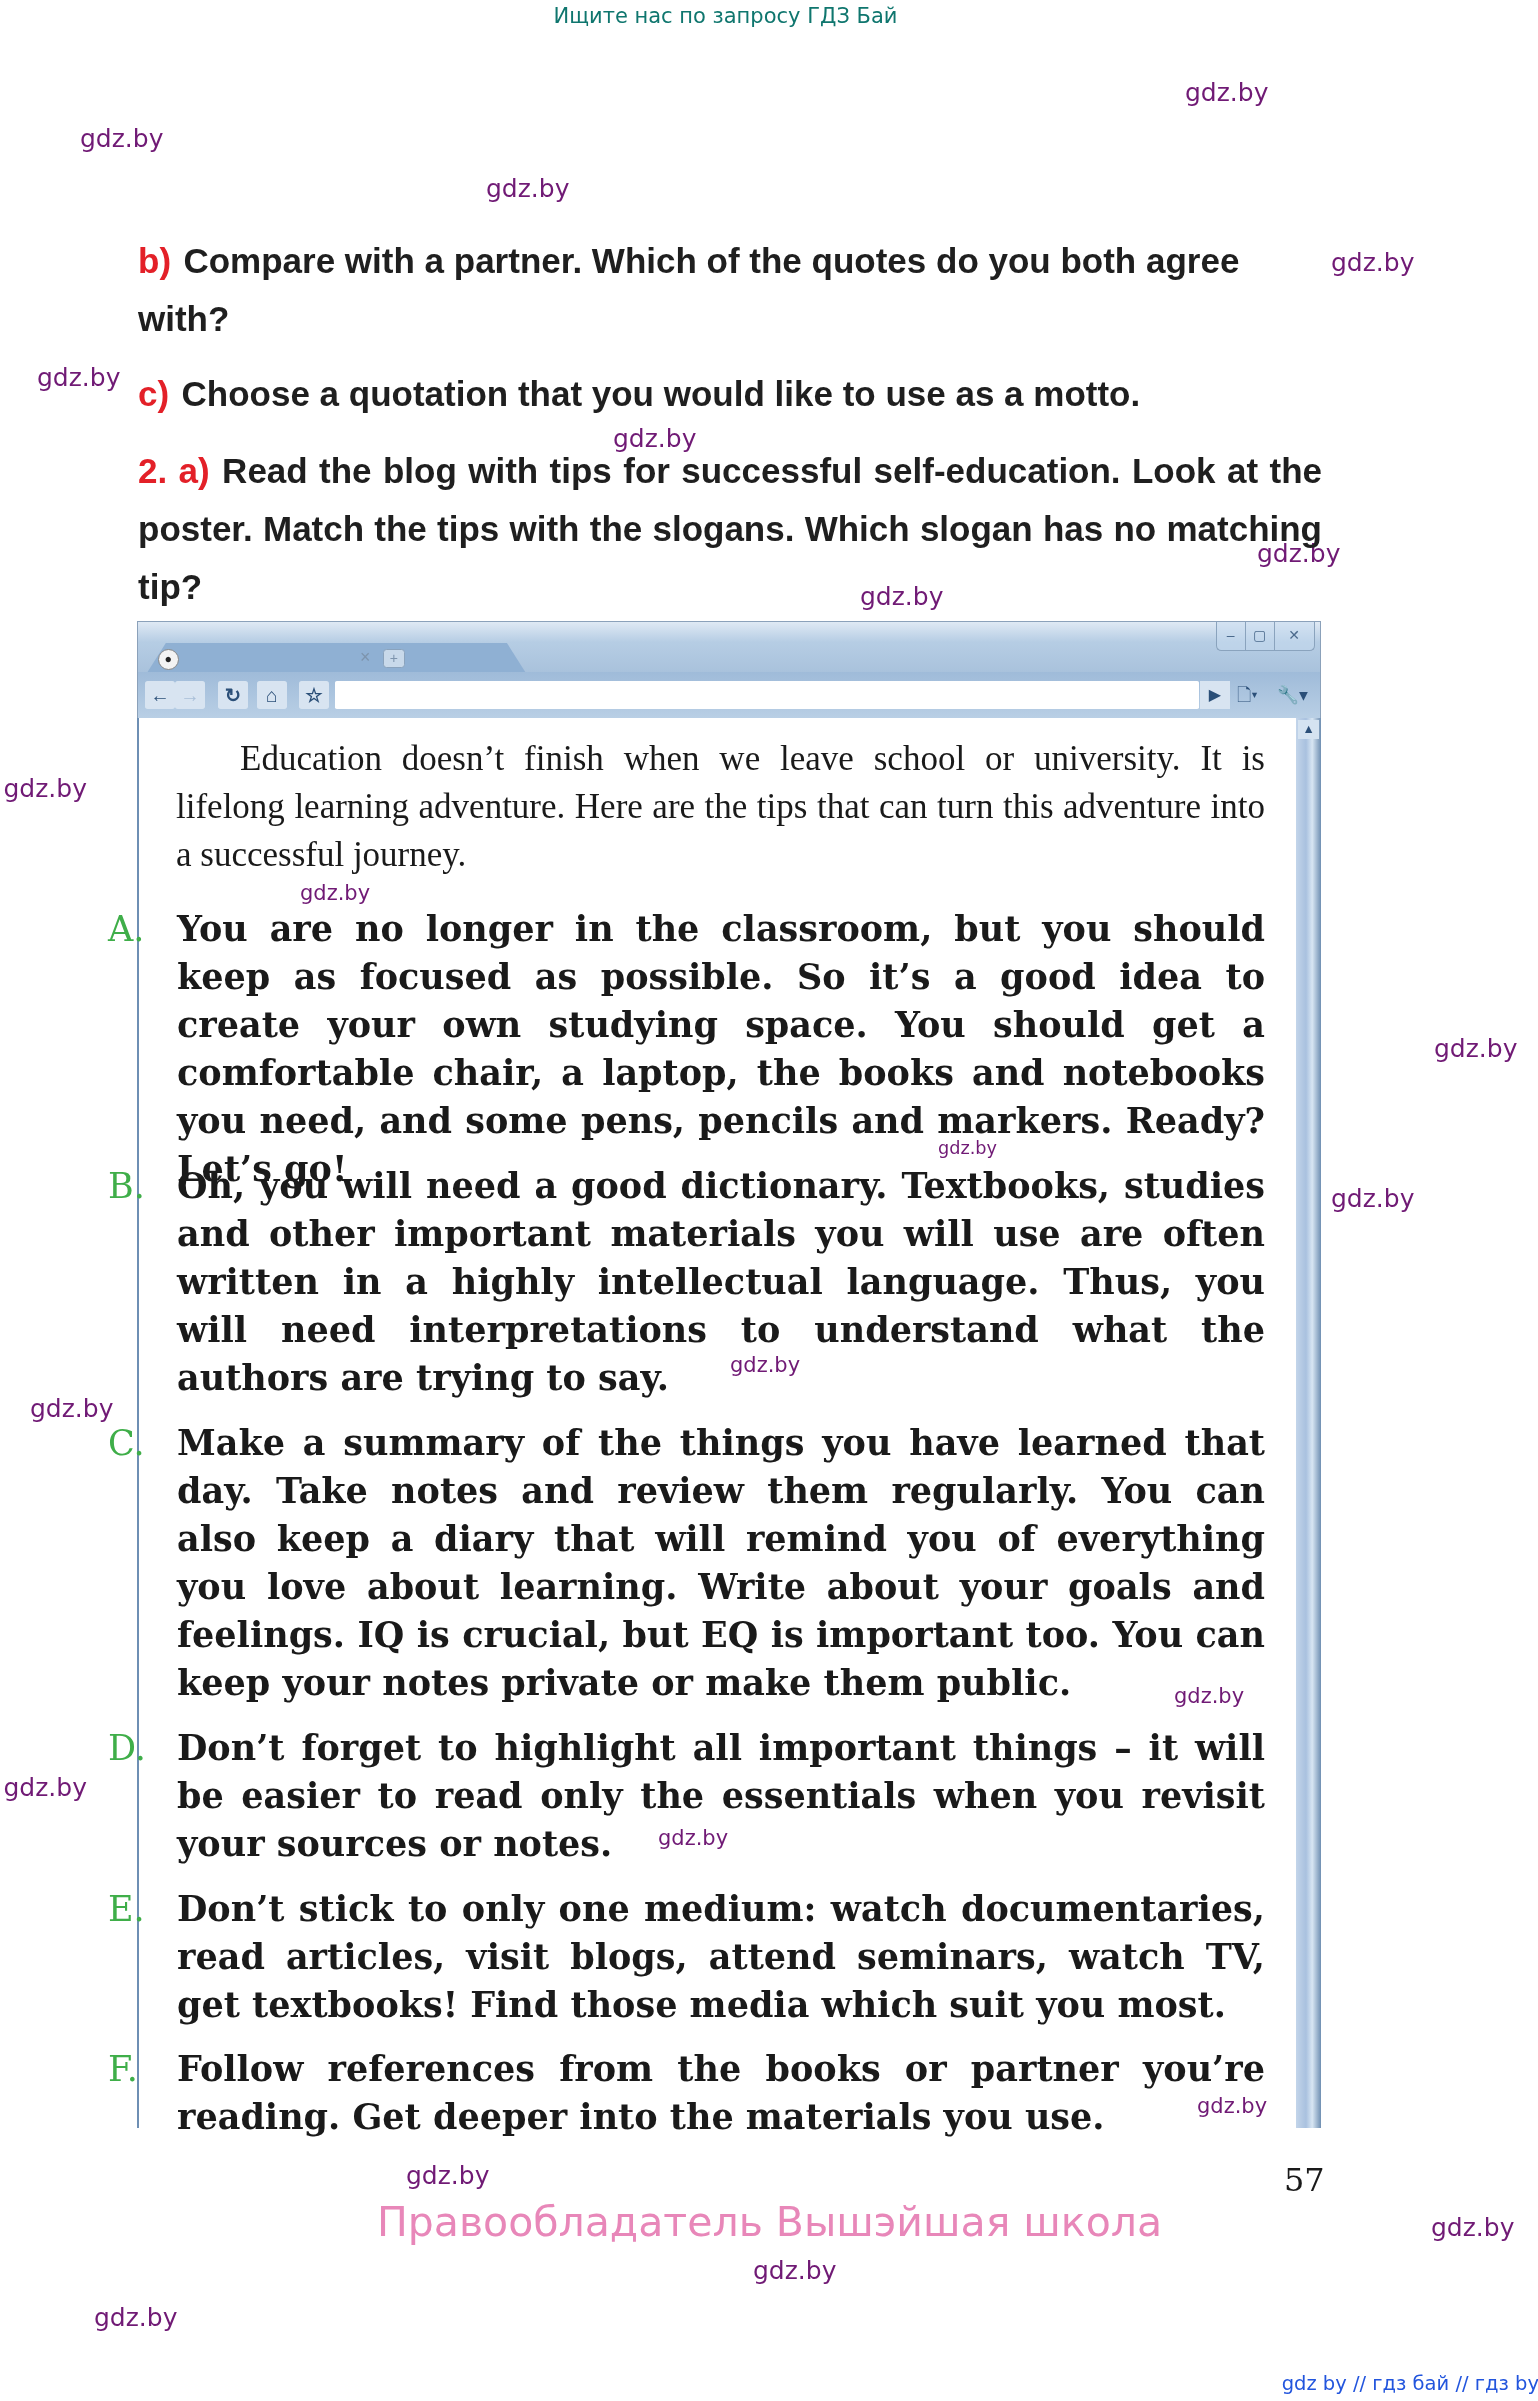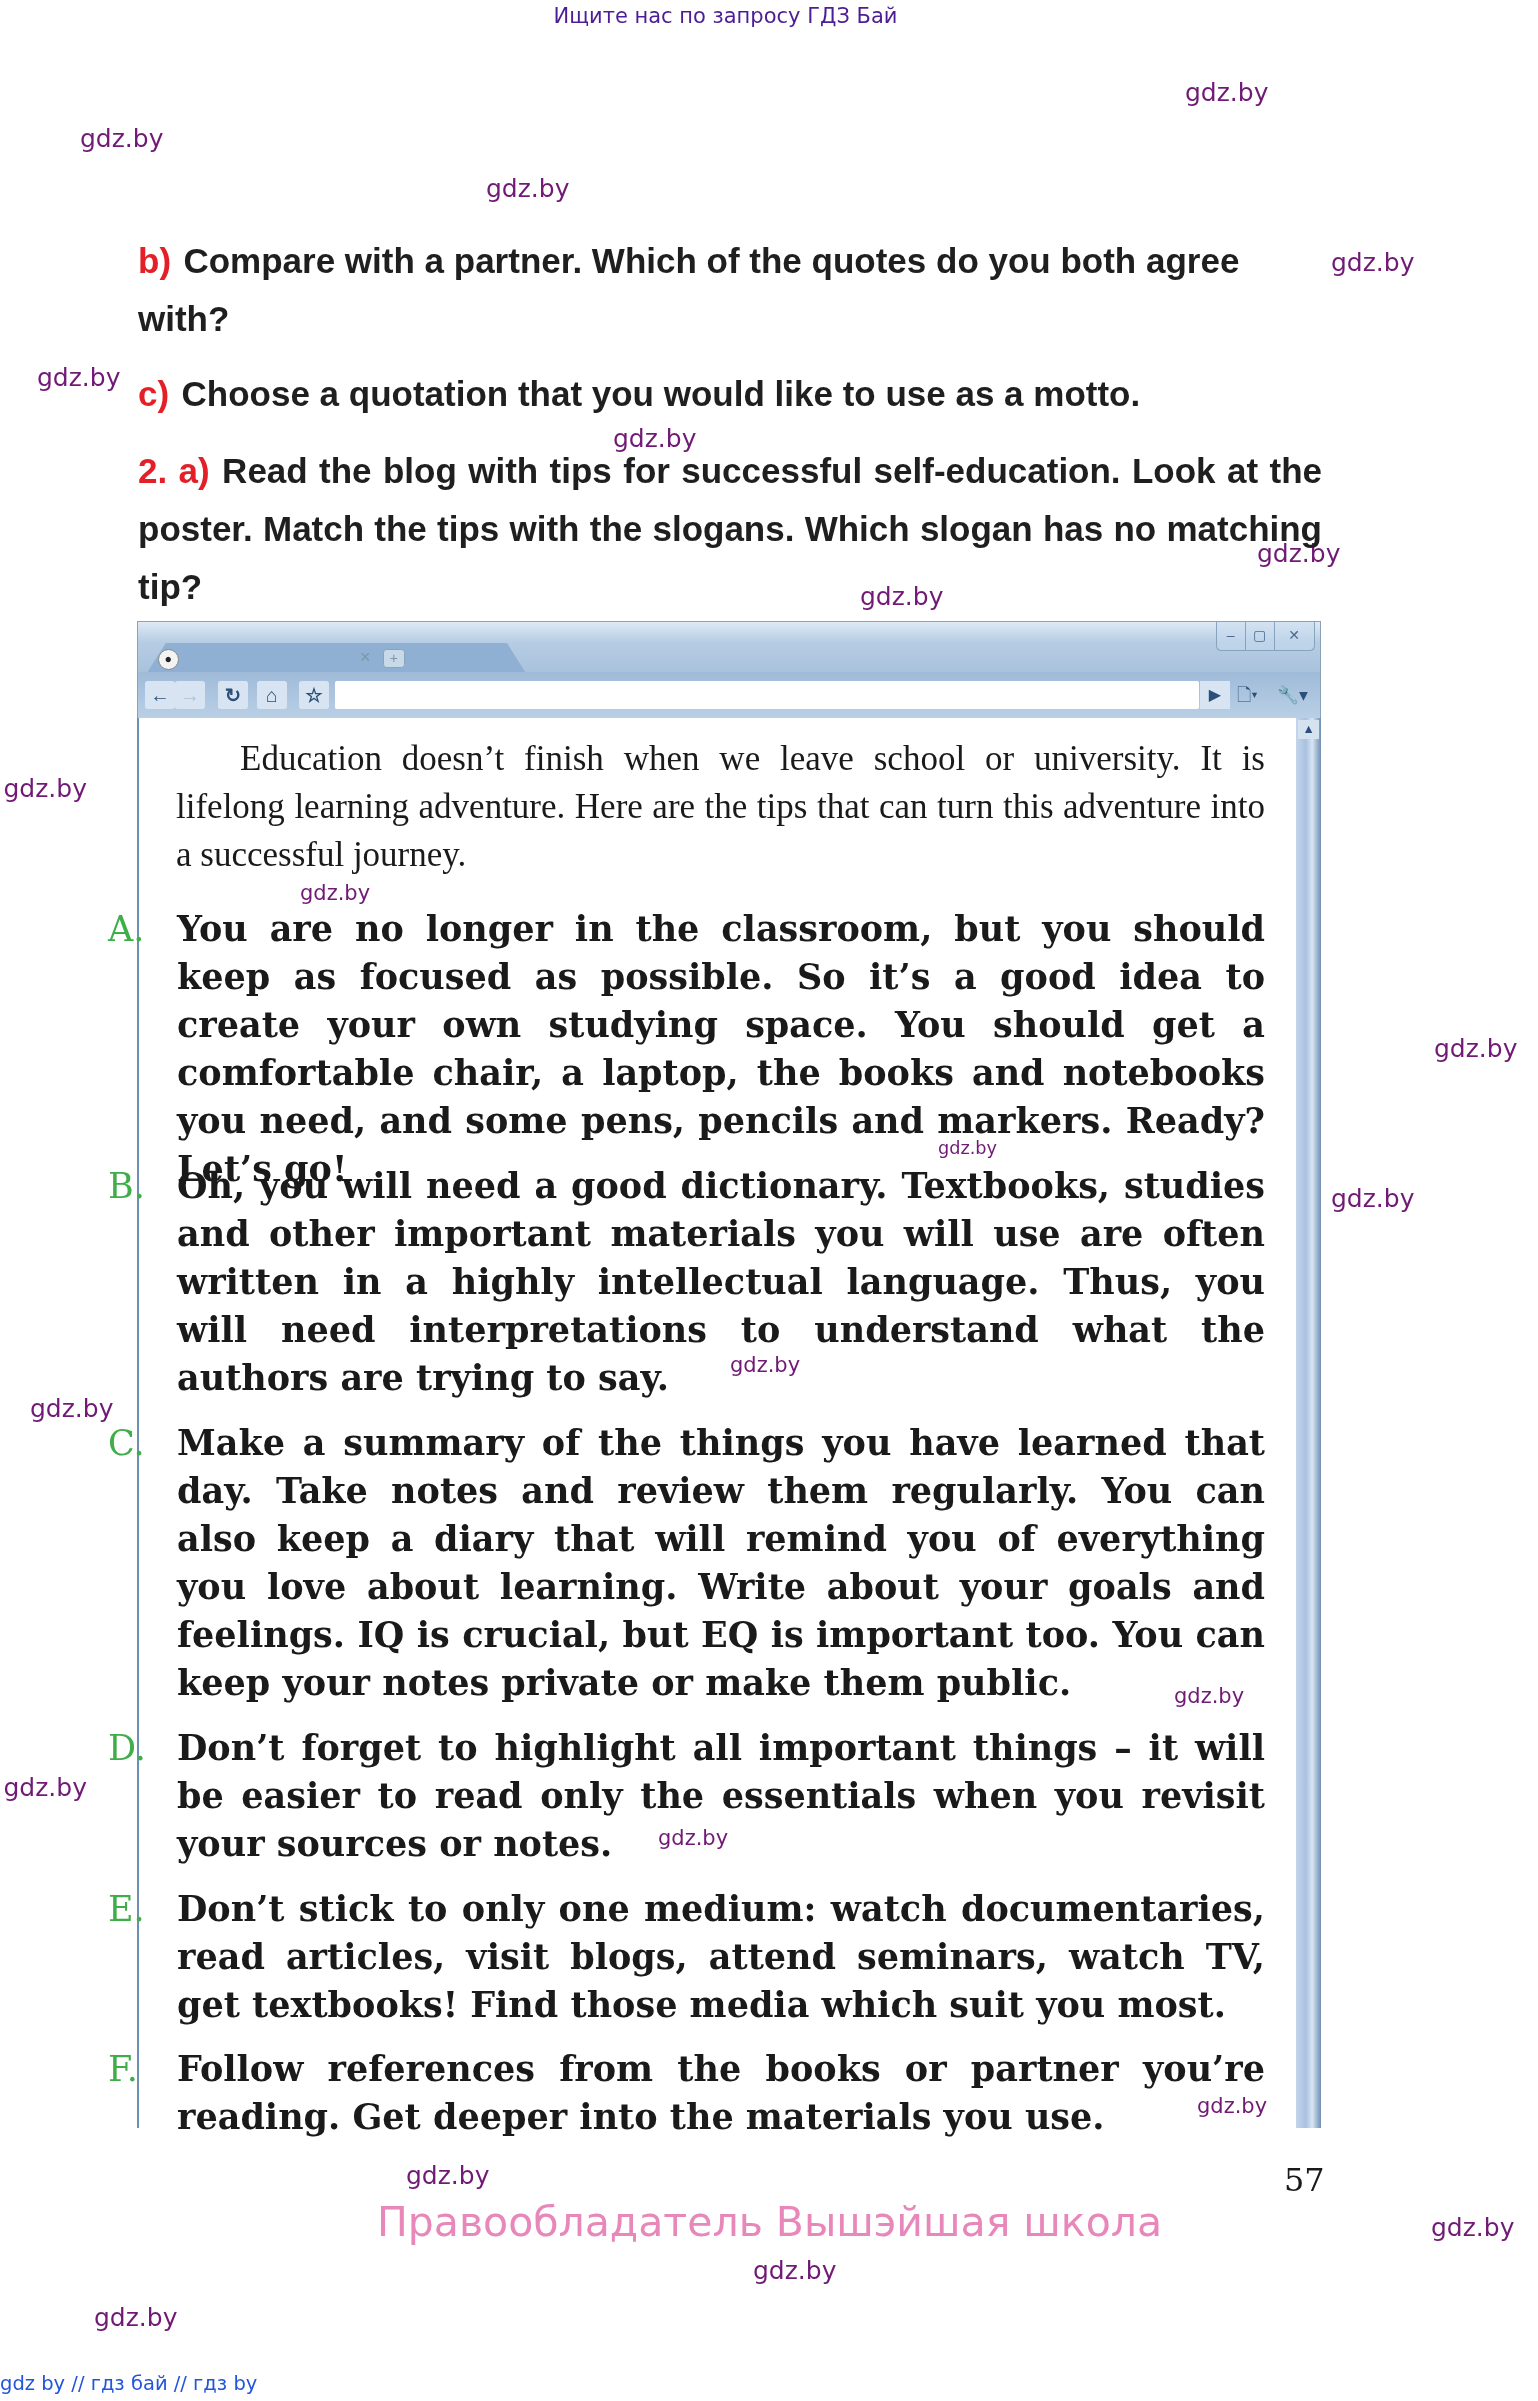--- a/index.html
+++ b/index.html
@@ -3,21 +3,21 @@
 <meta charset="utf-8">
 <style>
   html, body { margin:0; padding:0; }
   body {
     width:1539px; height:2401px; position:relative; background:#ffffff; overflow:hidden;
     font-family:"Liberation Sans", sans-serif; color:#1a1a1a;
   }
   .abs { position:absolute; }
   .wm { position:absolute; font-family:"DejaVu Sans", sans-serif; font-size:25px; color:#701a75; white-space:nowrap; }
   .wm.small { font-size:21px; }
-  .top-banner { left:0; width:1451px; top:3.5px; text-align:center; color:#4c1d95; font-family:"DejaVu Sans", sans-serif; font-size:21px; }
+  .top-banner { left:0; width:1451px; top:3.5px; text-align:center; color:#0f766e; font-family:"DejaVu Sans", sans-serif; font-size:21px; }
   .task { position:absolute; left:138px; width:1188px; font-family:"Liberation Sans", sans-serif; font-weight:bold; font-size:35px; line-height:58px; color:#1f1f1f; }
   .task .lbl { color:#e32028; margin-right:12.4px; }
   
   .window { position:absolute; left:137px; top:621px; width:1184px; height:1507px; }
   .titlebar { position:absolute; left:0; top:0; width:1184px; height:51px;
     background:linear-gradient(180deg,#dfe9f4 0%,#b6cde4 40%,#a9c2dc 100%); border:1.8px solid #8ba1ba; border-bottom:none; box-sizing:border-box; }
   .tab { position:absolute; left:8.9px; top:21px; width:379px; height:30px; background:#8fb0d3;
     clip-path:polygon(0 100%, 5% 0, 95% 0, 100% 100%); }
   .tab-icon { position:absolute; left:19.5px; top:26.6px; width:19.5px; height:19.5px; border-radius:50%; background:#f3f3f3; border:0.9px solid #888; font-size:12.4px; line-height:19.5px; text-align:center; color:#222; }
   .tab-close { position:absolute; left:222px; top:25px; font-size:17.7px; color:#7d94ad; }
@@ -35,21 +35,21 @@
     border-left:2.7px solid #6e8fb4; box-sizing:border-box; }
   .scrollbar { position:absolute; right:0; top:0; width:25px; height:100%;
     background:linear-gradient(90deg,#c3d5ea 0%,#a9c1df 40%,#d8e6f3 65%,#6f8fb2 100%); }
   .scroll-up { position:absolute; right:1.8px; top:1.8px; width:21px; height:19.5px; font-size:12.4px; line-height:19.5px; text-align:center; color:#2b4f78; background:#d5e3f1; }
   .blog { position:absolute; left:39px; top:0; width:1126px; font-family:Liberation Serif, serif; font-size:35px; line-height:48px; color:#1a1a1a; }
   .tip { position:absolute; left:177px; width:1088px; font-family:"DejaVu Serif", serif; font-size:35px; line-height:48px; color:#1a1a1a; }
   .tip .letter { position:absolute; left:-69px; top:0; color:#3fae49; }
   .tip .txt { display:block; text-align:justify;font-weight:bold; }
   .page-num { left:1284px; top:2161px; font-family:"DejaVu Serif", serif; font-size:32px; color:#1a1a1a; }
   .rights { left:0; width:1539px; top:2198px; text-align:center; font-family:"DejaVu Sans", sans-serif; font-size:41px; color:#e887b9; }
-  .footer-links { left:0; width:1539px; top:2372px; text-align:left; font-family:"DejaVu Sans", sans-serif; font-size:19.5px; color:#2255dd; }
+  .footer-links { left:0; width:1539px; top:2372px; text-align:right; font-family:"DejaVu Sans", sans-serif; font-size:19.5px; color:#2255dd; }
 </style>
 </head>
 <body>
 
 <div class="abs top-banner">Ищите нас по запросу ГДЗ Бай</div>
 
 <div class="wm" style="left:1185px;top:78px;">gdz.by</div>
 <div class="wm" style="left:80px;top:124px;">gdz.by</div>
 <div class="wm" style="left:486px;top:174px;">gdz.by</div>
 <div class="wm" style="left:1331px;top:248px;">gdz.by</div>

